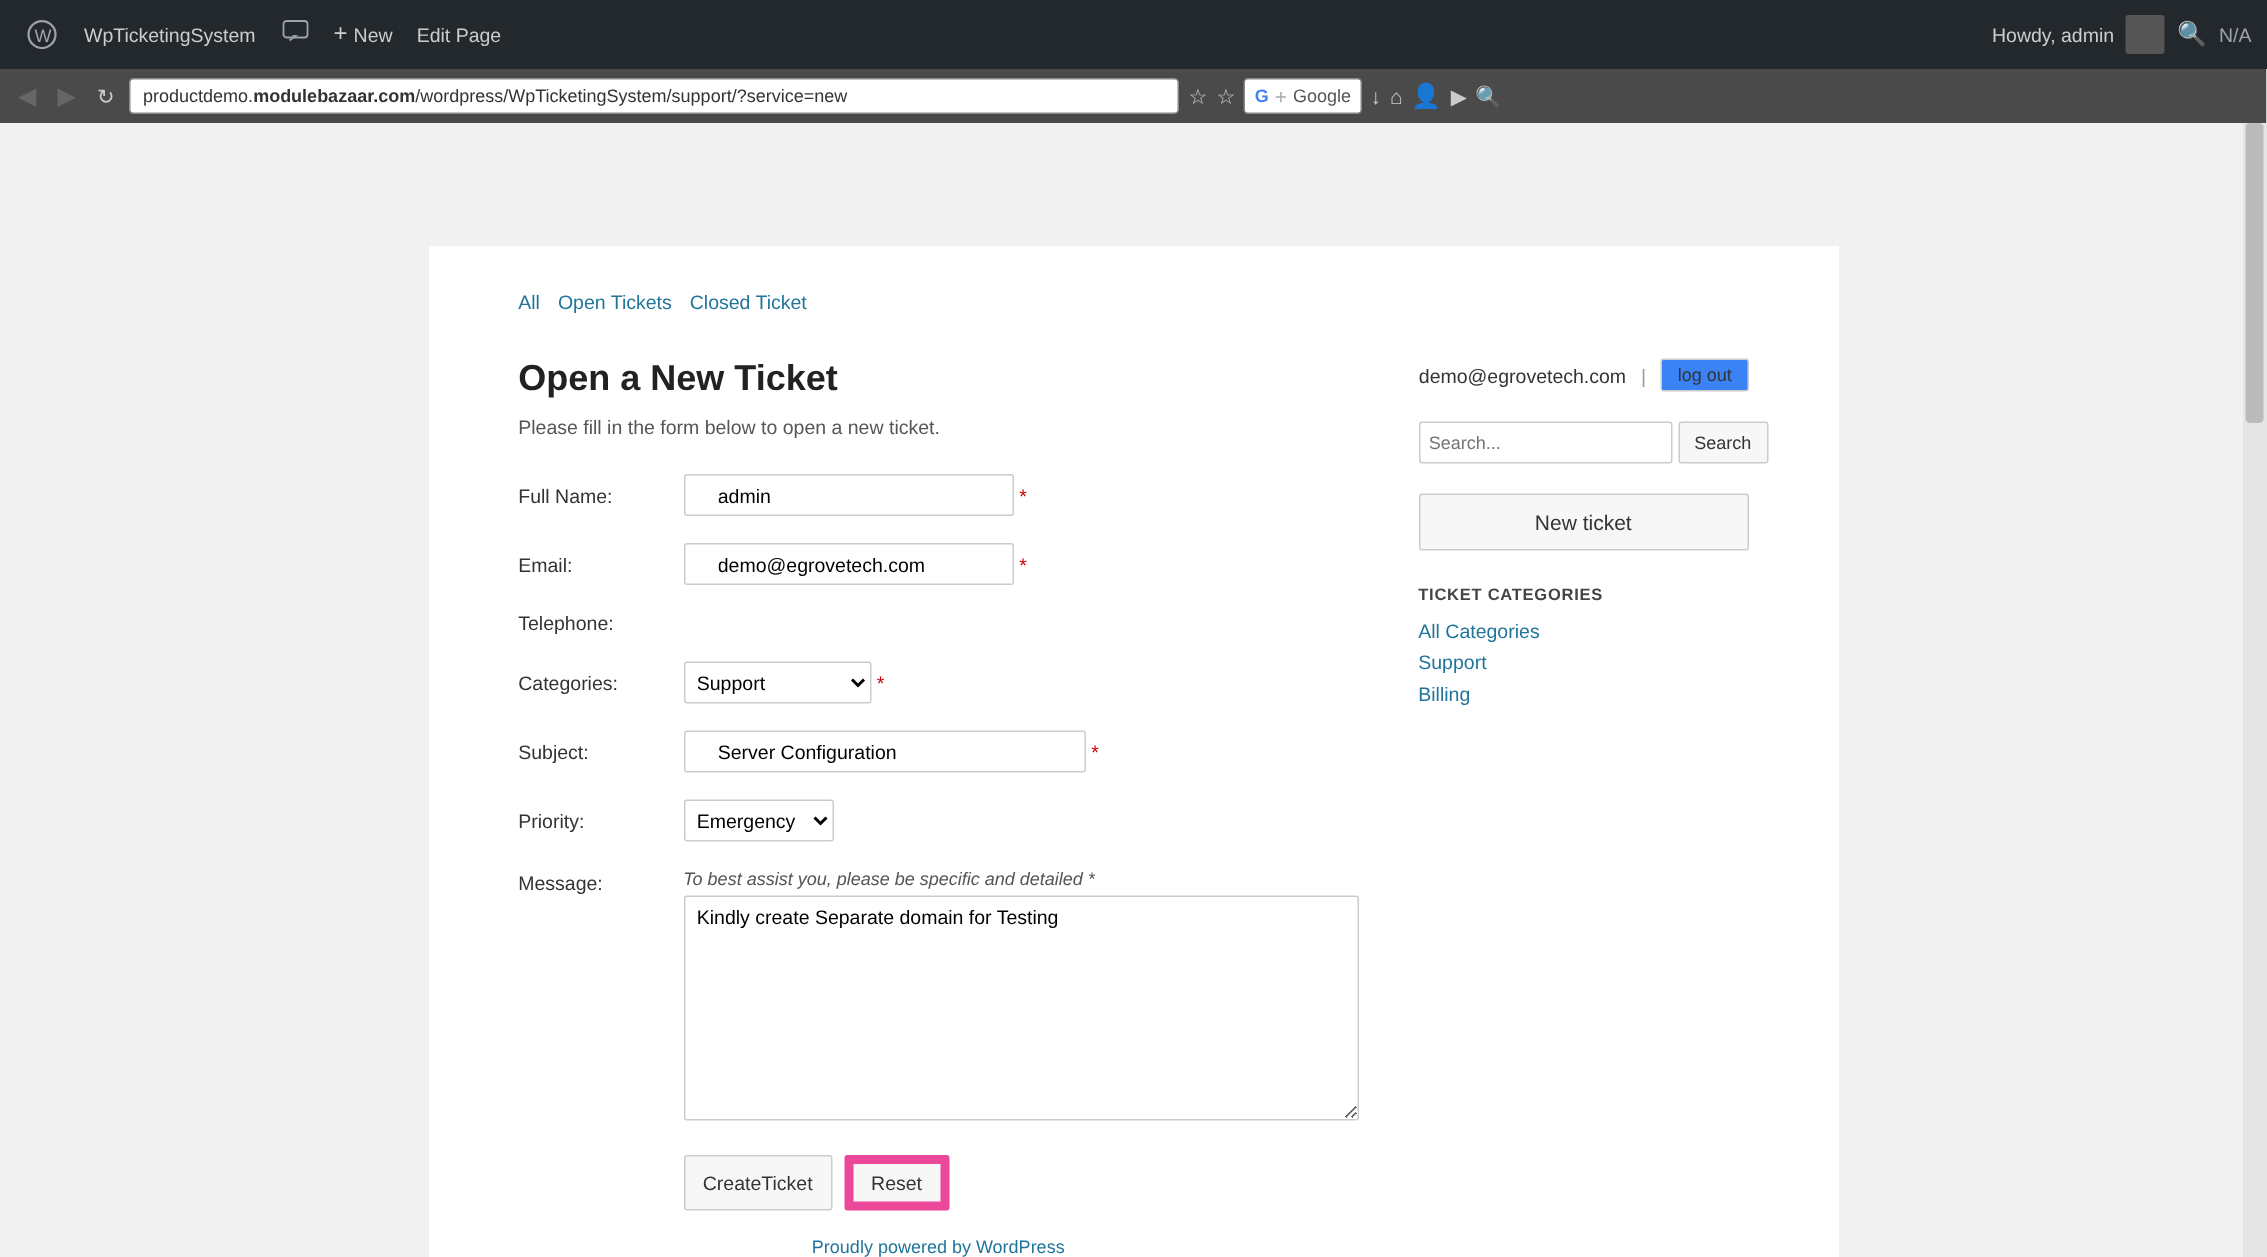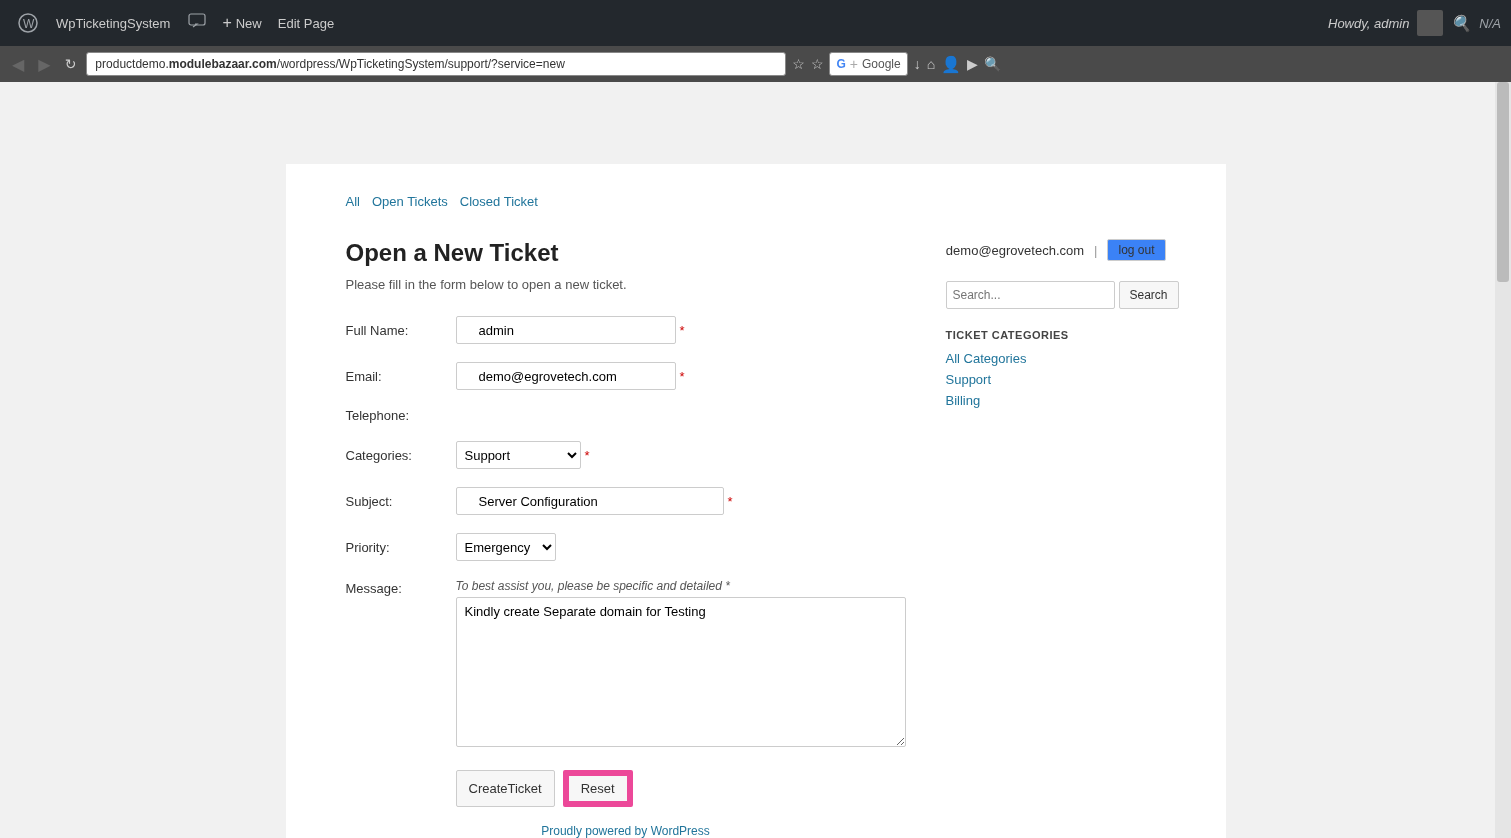--- a/index.html
+++ b/index.html
@@ -55,21 +55,20 @@
       padding: 0 8px;
       font-size: 13px;
     }
     .admin-bar-right {
       margin-left: auto;
       display: flex;
       align-items: center;
       gap: 8px;
       color: #ccc;
       font-size: 13px;
-      font-style: italic;
     }
     .admin-bar-avatar {
       width: 26px;
       height: 26px;
       background: #555;
       border-radius: 2px;
     }
 
     
     .browser-bar {
@@ -531,20 +530,21 @@
           <button class="logout-btn">log out</button>
         </div>
 
         
         <div class="search-row">
           <input class="search-input" type="text" placeholder="Search..." style="">
           <button class="search-btn">Search</button>
         </div>
 
         
+        <button class="new-ticket-btn">New ticket</button>
 
         
         <div>
           <div class="sidebar-section-title">TICKET CATEGORIES</div>
           <a href="#" class="sidebar-category-link">All Categories</a>
           <a href="#" class="sidebar-category-link">Support</a>
           <a href="#" class="sidebar-category-link">Billing</a>
         </div>
       </div>
     </div>

